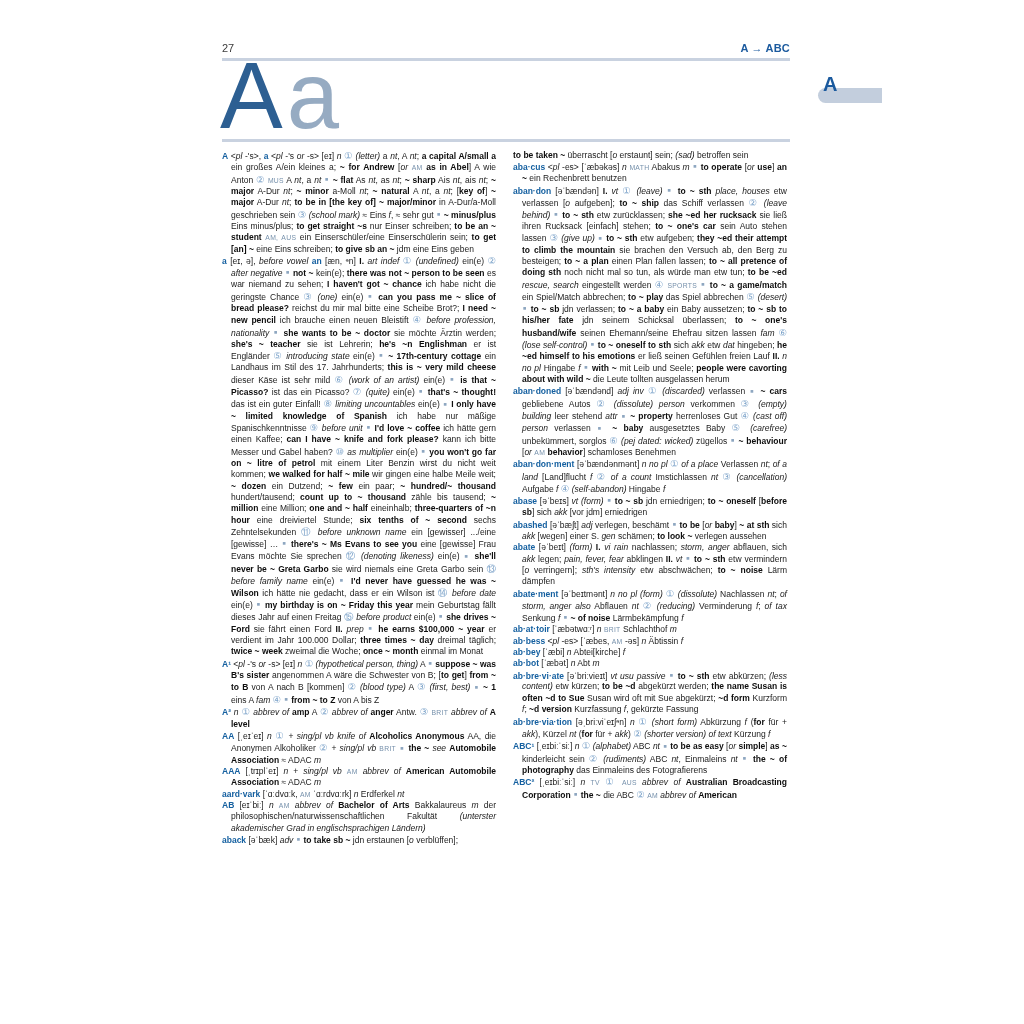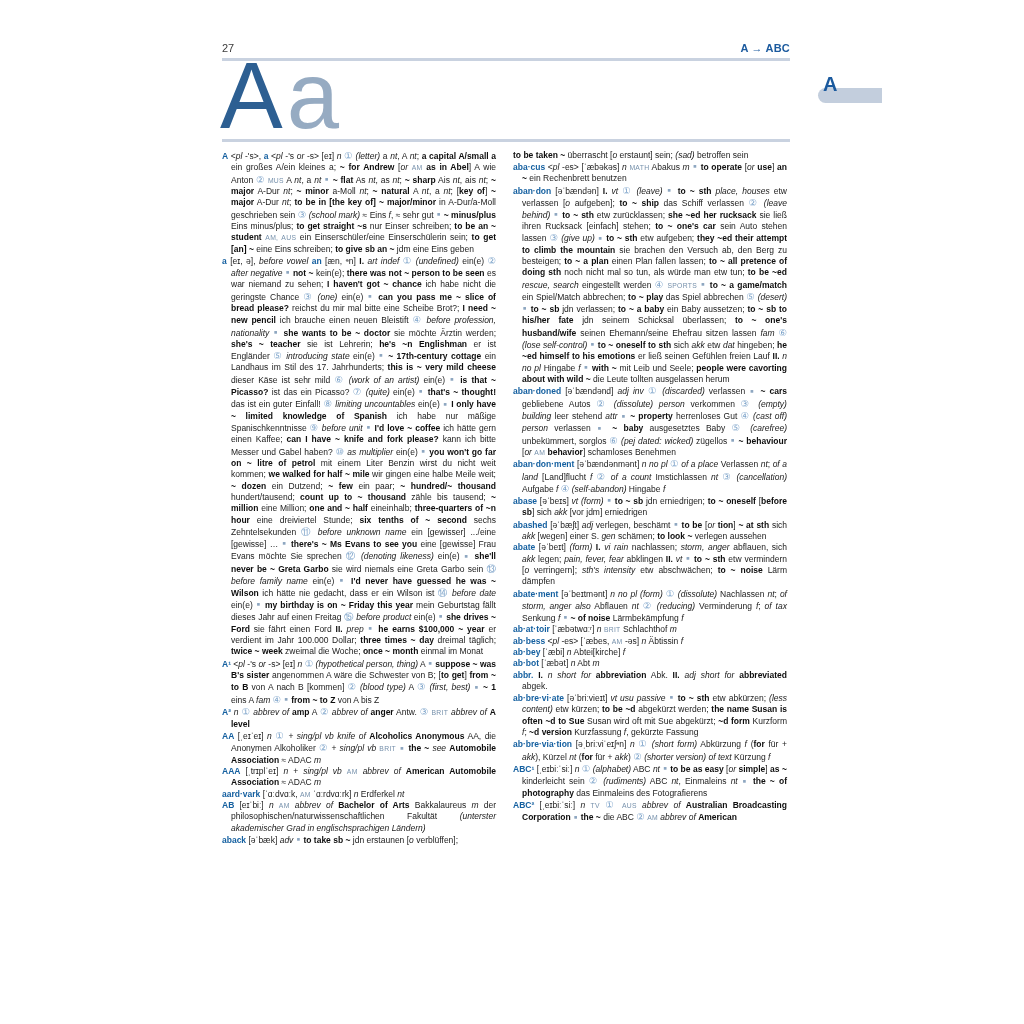--- a/index.html
+++ b/index.html
@@ -59,26 +59,25 @@
       <p class="entry"><span class="hw">AB</span> [eɪˈbiː] <i>n</i> <span class="sc">AM</span> <i>abbrev of</i> <b>Bachelor of Arts</b> Bakkalaureus <i>m</i> der philosophischen/naturwissenschaftlichen Fakultät <i>(unterster akademischer Grad in englischsprachigen Ländern)</i></p>
       <p class="entry"><span class="hw">aback</span> [əˈbæk] <i>adv</i> <span class="sq">■</span> <b>to take sb ~</b> jdn erstaunen [<i>o</i> verblüffen];</p>
     </div>
   <div class="col">
       <p class="entry"><b>to be taken ~</b> überrascht [<i>o</i> erstaunt] sein; <i>(sad)</i> betroffen sein</p>
       <p class="entry"><span class="hw">aba·cus</span> &lt;<i>pl</i> -es&gt; [ˈæbəkəs] <i>n</i> <span class="sc">MATH</span> Abakus <i>m</i> <span class="sq">■</span> <b>to operate</b> [<i>or</i> <b>use</b>] <b>an ~</b> ein Rechenbrett benutzen</p>
       <p class="entry"><span class="hw">aban·don</span> [əˈbændən] <b>I.</b> <i>vt</i> <span class="cn">①</span> <i>(leave)</i> <span class="sq">■</span> <b>to ~ sth</b> <i>place, houses</i> etw verlassen [<i>o</i> aufgeben]; <b>to ~ ship</b> das Schiff verlassen <span class="cn">②</span> <i>(leave behind)</i> <span class="sq">■</span> <b>to ~ sth</b> etw zurücklassen; <b>she ~ed her rucksack</b> sie ließ ihren Rucksack [einfach] stehen; <b>to ~ one's car</b> sein Auto stehen lassen <span class="cn">③</span> <i>(give up)</i> <span class="sq">■</span> <b>to ~ sth</b> etw aufgeben; <b>they ~ed their attempt to climb the mountain</b> sie brachen den Versuch ab, den Berg zu besteigen; <b>to ~ a plan</b> einen Plan fallen lassen; <b>to ~ all pretence of doing sth</b> noch nicht mal so tun, als würde man etw tun; <b>to be ~ed</b> <i>rescue, search</i> eingestellt werden <span class="cn">④</span> <span class="sc">SPORTS</span> <span class="sq">■</span> <b>to ~ a game/match</b> ein Spiel/Match abbrechen; <b>to ~ play</b> das Spiel abbrechen <span class="cn">⑤</span> <i>(desert)</i> <span class="sq">■</span> <b>to ~ sb</b> jdn verlassen; <b>to ~ a baby</b> ein Baby aussetzen; <b>to ~ sb to his/her fate</b> jdn seinem Schicksal überlassen; <b>to ~ one's husband/wife</b> seinen Ehemann/seine Ehefrau sitzen lassen <i>fam</i> <span class="cn">⑥</span> <i>(lose self-control)</i> <span class="sq">■</span> <b>to ~ oneself to sth</b> sich <i>akk</i> etw <i>dat</i> hingeben; <b>he ~ed himself to his emotions</b> er ließ seinen Gefühlen freien Lauf <b>II.</b> <i>n no pl</i> Hingabe <i>f</i> <span class="sq">■</span> <b>with ~</b> mit Leib und Seele; <b>people were cavorting about with wild ~</b> die Leute tollten ausgelassen herum</p>
       <p class="entry"><span class="hw">aban·doned</span> [əˈbændənd] <i>adj inv</i> <span class="cn">①</span> <i>(discarded)</i> verlassen <span class="sq">■</span> <b>~ cars</b> gebliebene Autos <span class="cn">②</span> <i>(dissolute)</i> <i>person</i> verkommen <span class="cn">③</span> <i>(empty)</i> <i>building</i> leer stehend <i>attr</i> <span class="sq">■</span> <b>~ property</b> herrenloses Gut <span class="cn">④</span> <i>(cast off)</i> <i>person</i> verlassen <span class="sq">■</span> <b>~ baby</b> ausgesetztes Baby <span class="cn">⑤</span> <i>(carefree)</i> unbekümmert, sorglos <span class="cn">⑥</span> <i>(pej dated: wicked)</i> zügellos <span class="sq">■</span> <b>~ behaviour</b> [<i>or</i> <span class="sc">AM</span> <b>behavior</b>] schamloses Benehmen</p>
       <p class="entry"><span class="hw">aban·don·ment</span> [əˈbændənmənt] <i>n no pl</i> <span class="cn">①</span> <i>of a place</i> Verlassen <i>nt</i>; <i>of a land</i> [Land]flucht <i>f</i> <span class="cn">②</span> <i>of a count</i> Imstichlassen <i>nt</i> <span class="cn">③</span> <i>(cancellation)</i> Aufgabe <i>f</i> <span class="cn">④</span> <i>(self-abandon)</i> Hingabe <i>f</i></p>
       <p class="entry"><span class="hw">abase</span> [əˈbeɪs] <i>vt</i> <i>(form)</i> <span class="sq">■</span> <b>to ~ sb</b> jdn erniedrigen; <b>to ~ oneself</b> [<b>before sb</b>] sich <i>akk</i> [vor jdm] erniedrigen</p>
-      <p class="entry"><span class="hw">abashed</span> [əˈbæʃt] <i>adj</i> verlegen, beschämt <span class="sq">■</span> <b>to be</b> [<i>or</i> <b>tion</b>] <b>~ at sth</b> sich <i>akk</i> [wegen] einer S. <i>gen</i> schämen; <b>to look ~</b> verlegen aussehen</p>
+      <p class="entry"><span class="hw">abashed</span> [əˈbæʃt] <i>adj</i> verlegen, beschämt <span class="sq">■</span> <b>to be</b> [<i>or</i> <b>baby</b>] <b>~ at sth</b> sich <i>akk</i> [wegen] einer S. <i>gen</i> schämen; <b>to look ~</b> verlegen aussehen</p>
       <p class="entry"><span class="hw">abate</span> [əˈbeɪt] <i>(form)</i> <b>I.</b> <i>vi</i> <i>rain</i> nachlassen; <i>storm, anger</i> abflauen, sich <i>akk</i> legen; <i>pain, fever, fear</i> abklingen <b>II.</b> <i>vt</i> <span class="sq">■</span> <b>to ~ sth</b> etw vermindern [<i>o</i> verringern]; <i>sth's intensity</i> etw abschwächen; <b>to ~ noise</b> Lärm dämpfen</p>
       <p class="entry"><span class="hw">abate·ment</span> [əˈbeɪtmənt] <i>n no pl</i> <i>(form)</i> <span class="cn">①</span> <i>(dissolute)</i> Nachlassen <i>nt</i>; <i>of storm, anger also</i> Abflauen <i>nt</i> <span class="cn">②</span> <i>(reducing)</i> Verminderung <i>f</i>; <i>of tax</i> Senkung <i>f</i> <span class="sq">■</span> <b>~ of noise</b> Lärmbekämpfung <i>f</i></p>
       <p class="entry"><span class="hw">ab·at·toir</span> [ˈæbətwɑːʳ] <i>n</i> <span class="sc">BRIT</span> Schlachthof <i>m</i></p>
       <p class="entry"><span class="hw">ab·bess</span> &lt;<i>pl</i> -es&gt; [ˈæbes, <span class="sc">AM</span> -əs] <i>n</i> Äbtissin <i>f</i></p>
       <p class="entry"><span class="hw">ab·bey</span> [ˈæbi] <i>n</i> Abtei[kirche] <i>f</i></p>
       <p class="entry"><span class="hw">ab·bot</span> [ˈæbət] <i>n</i> Abt <i>m</i></p>
-      <p class="entry"><span class="hw">abbr.</span> <b>I.</b> <i>n short for</i> <b>abbreviation</b> Abk. <b>II.</b> <i>adj short for</i> <b>abbreviated</b> abgek.</p>
       <p class="entry"><span class="hw">ab·bre·vi·ate</span> [əˈbriːvieɪt] <i>vt usu passive</i> <span class="sq">■</span> <b>to ~ sth</b> etw abkürzen; <i>(less content)</i> etw kürzen; <b>to be ~d</b> abgekürzt werden; <b>the name Susan is often ~d to Sue</b> Susan wird oft mit Sue abgekürzt; <b>~d form</b> Kurzform <i>f</i>; <b>~d version</b> Kurzfassung <i>f</i>, gekürzte Fassung</p>
       <p class="entry"><span class="hw">ab·bre·via·tion</span> [əˌbriːviˈeɪʃᵊn] <i>n</i> <span class="cn">①</span> <i>(short form)</i> Abkürzung <i>f</i> (<b>for</b> für + <i>akk</i>), Kürzel <i>nt</i> (<b>for</b> für + <i>akk</i>) <span class="cn">②</span> <i>(shorter version)</i> <i>of text</i> Kürzung <i>f</i></p>
       <p class="entry"><span class="hw">ABC¹</span> [ˌeɪbiːˈsiː] <i>n</i> <span class="cn">①</span> <i>(alphabet)</i> ABC <i>nt</i> <span class="sq">■</span> <b>to be as easy</b> [<i>or</i> <b>simple</b>] <b>as ~</b> kinderleicht sein <span class="cn">②</span> <i>(rudiments)</i> ABC <i>nt</i>, Einmaleins <i>nt</i> <span class="sq">■</span> <b>the ~ of photography</b> das Einmaleins des Fotografierens</p>
       <p class="entry"><span class="hw">ABC²</span> [ˌeɪbiːˈsiː] <i>n</i> <span class="sc">TV</span> <span class="cn">①</span> <span class="sc">AUS</span> <i>abbrev of</i> <b>Australian Broadcasting Corporation</b> <span class="sq">■</span> <b>the ~</b> die ABC <span class="cn">②</span> <span class="sc">AM</span> <i>abbrev of</i> <b>American</b></p>
     </div>
 </div>
 
 </body></html>

